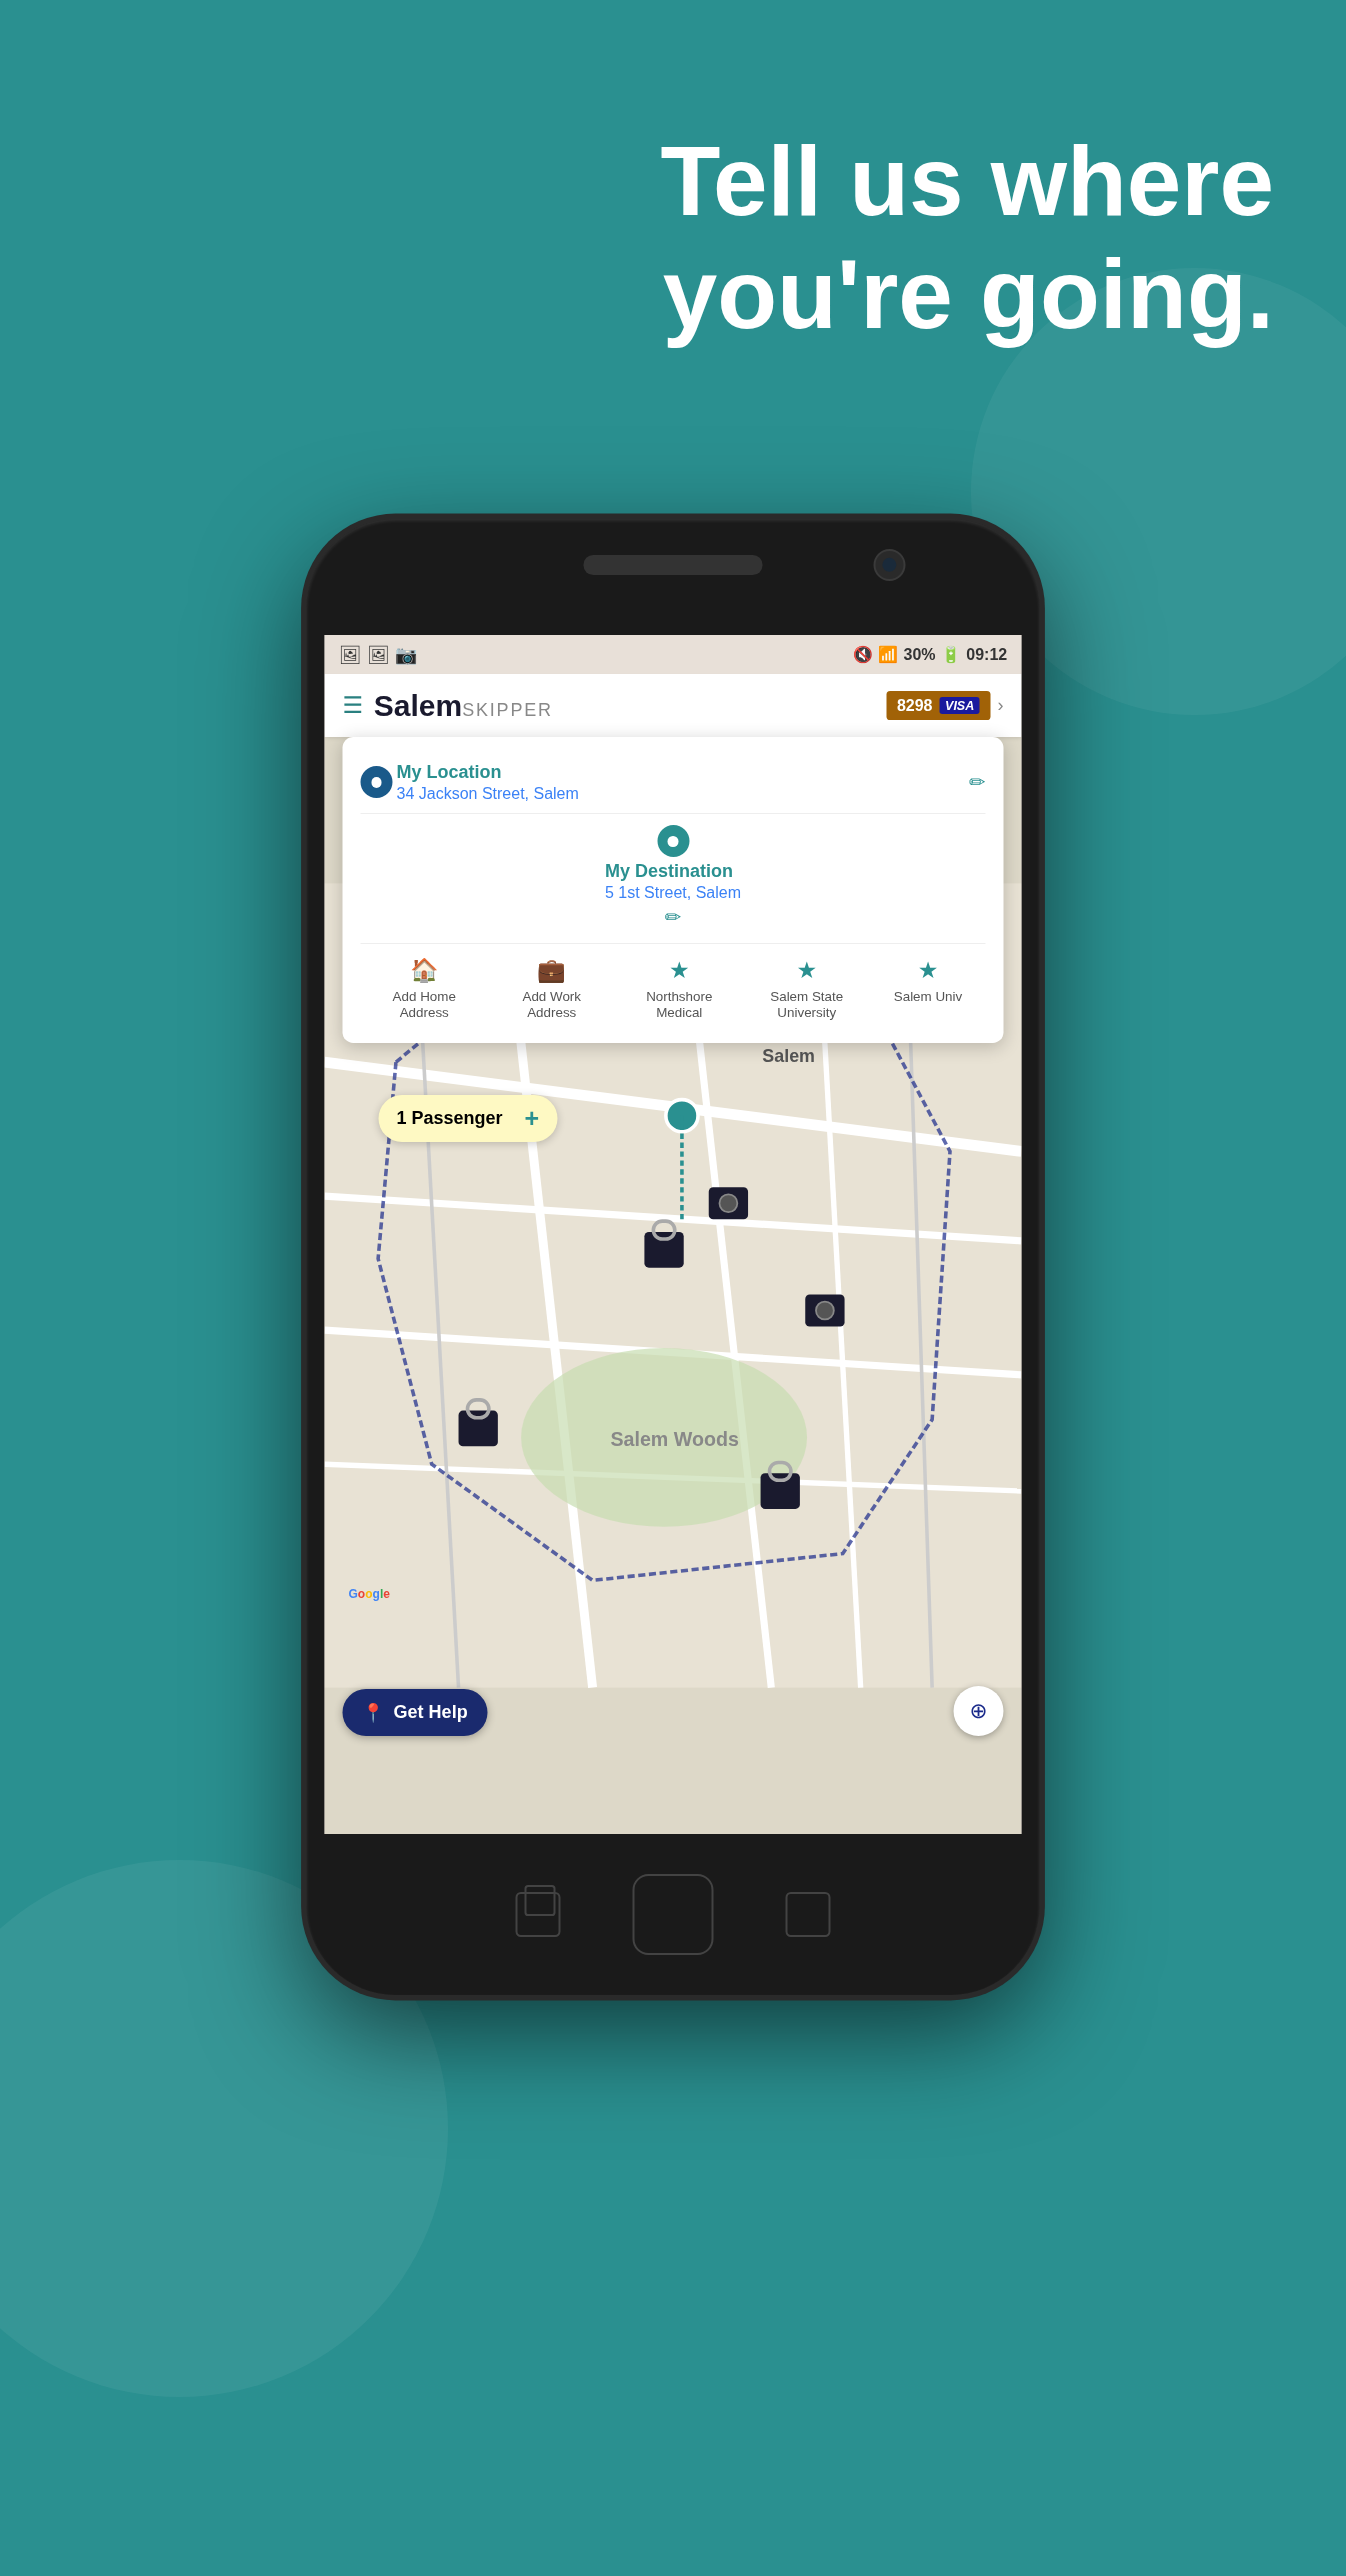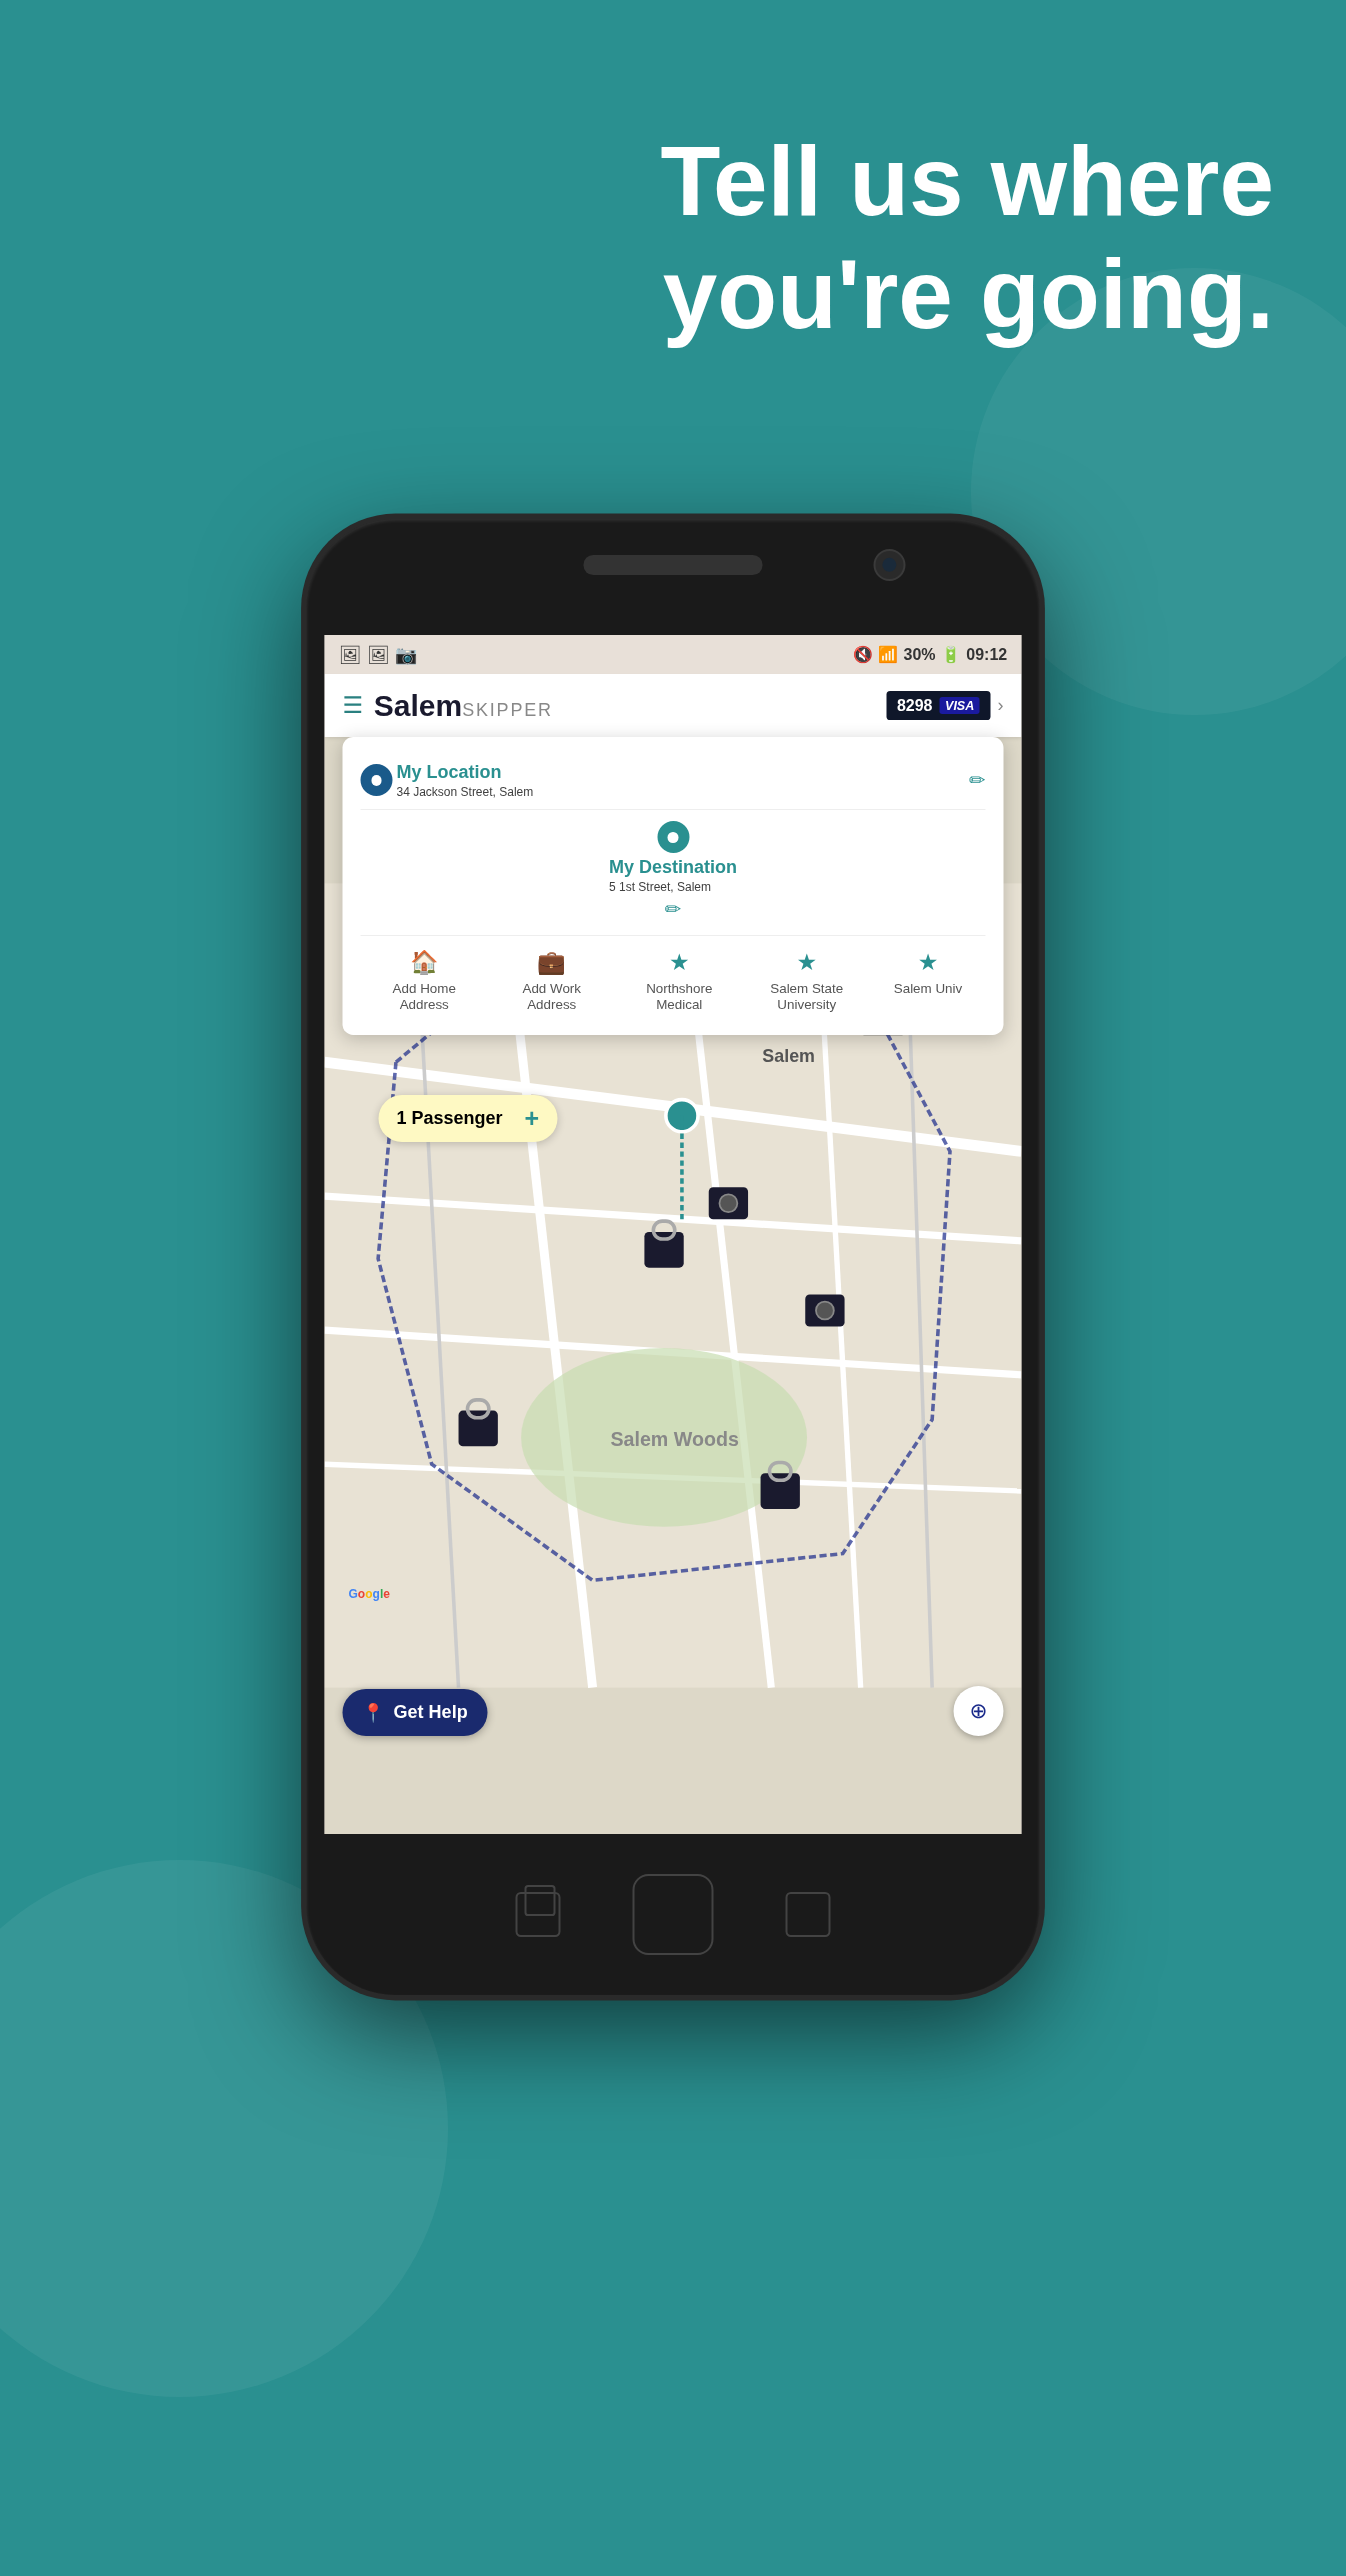--- a/index.html
+++ b/index.html
@@ -225,21 +225,21 @@
       font-weight: normal;
       color: #888;
       letter-spacing: 1.8px;
     }
     .app-header-right {
       display: flex;
       align-items: center;
       gap: 7.2px;
     }
     .card-badge {
-      background: #0f172a;
+      background: #a16207;
       color: white;
       font-size: 16px;
       font-weight: bold;
       padding: 5.4px 10.7px;
       border-radius: 3.6px;
       display: flex;
       align-items: center;
       gap: 7.2px;
     }
     .visa-badge {
@@ -304,22 +304,22 @@
     }
     .location-text {
       flex: 1;
     }
     .location-label {
       font-size: 18px;
       font-weight: bold;
       color: #2a9090;
     }
     .location-address {
-      font-size: 12px;
-      color: #404040;
+      font-size: 16px;
+      color: #3b82f6;
       margin-top: 1.8px;
     }
     .location-label.dest {
       color: #2a9090;
     }
     .edit-icon {
       color: #2a9090;
       font-size: 19.7px;
     }
 

